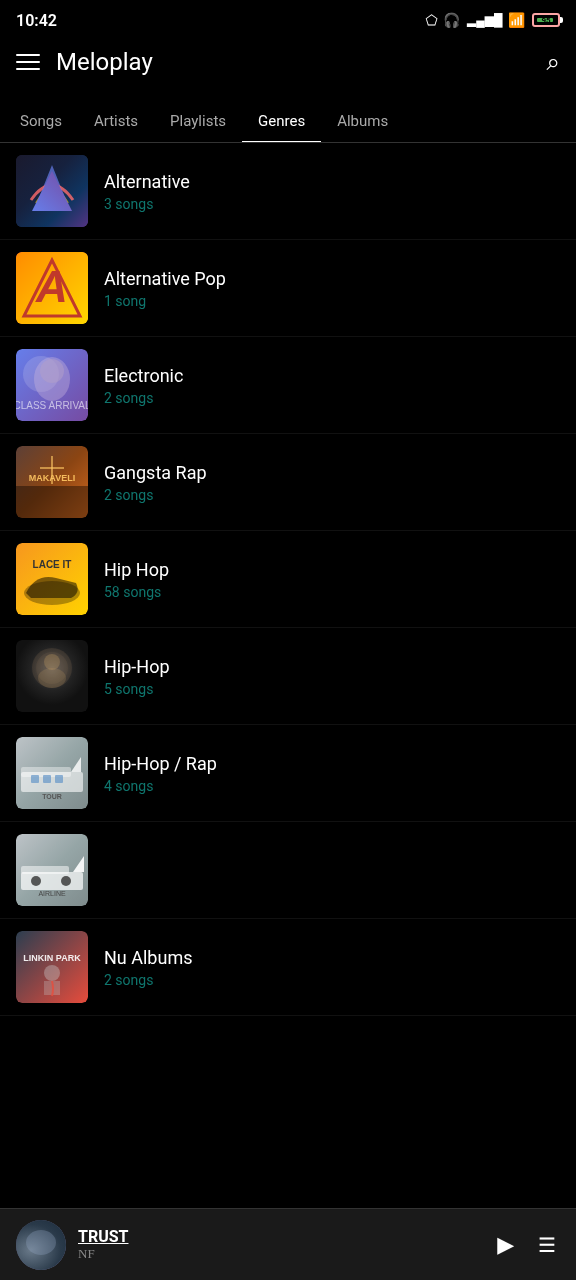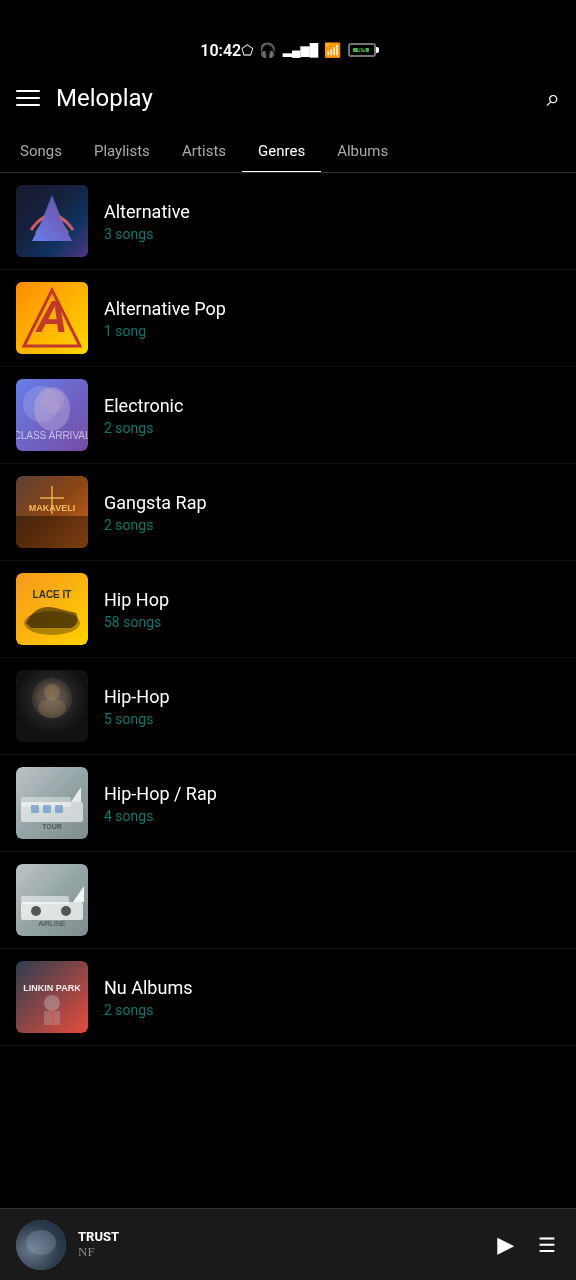--- a/index.html
+++ b/index.html
@@ -10,42 +10,41 @@
       font-family: 'Roboto', Arial, sans-serif;
       width: 576px;
       min-height: 1280px;
       position: relative;
       overflow-x: hidden;
     }
 
     
     .status-bar {
       display: flex;
-      justify-content: center;
+      justify-content: space-between;
       align-items: center;
       padding: 8px 16px;
       height: 40px;
-      margin-top: 30px;
     }
     .status-time {
       font-size: 16px;
       font-weight: 600;
       color: #fff;
     }
     .status-icons {
       display: flex;
       align-items: center;
       gap: 6px;
     }
     .status-icon {
       color: #fff;
       font-size: 14px;
     }
     .battery-icon {
-      border: 2px solid #737373;
+      border: 2px solid #fca5a5;
       border-radius: 3px;
       width: 28px;
       height: 14px;
       position: relative;
       display: inline-flex;
       align-items: center;
       padding: 3px;
       text-decoration: underline;
     }
     .battery-icon::after {
@@ -71,21 +70,21 @@
       top: 50%;
       transform: translate(-50%, -50%);
       font-size: 8px;
       font-weight: bold;
       color: #000;
     }
 
     
     .app-header {
       display: flex;
-      align-items: center;
+      align-items: flex-start;
       justify-content: space-between;
       padding: 8px 16px 12px;
       height: 60px;
     }
     .header-left {
       display: flex;
       align-items: center;
       gap: 16px;
     }
     .hamburger-icon {
@@ -234,23 +233,24 @@
       left: 20%;
       width: 60%;
       height: 50%;
       background: rgba(150,170,200,0.3);
       border-radius: 50%;
     }
     .now-playing-info {
       flex: 1;
     }
     .now-playing-title {
-      font-size: 13px;
+      font-size: 16px;
       font-weight: 700;
       color: #fff;
+      text-decoration: underline;
     }
     .now-playing-artist {
       font-size: 13px;
       color: #888;
       font-family: Liberation Serif, serif;
     }
     .now-playing-controls {
       display: flex;
       align-items: center;
       gap: 16px;
@@ -293,22 +293,22 @@
       <div class="hamburger-line"></div>
       <div class="hamburger-line"></div>
     </div>
     <span class="app-title">Meloplay</span>
   </div>
   <span class="search-icon">⌕</span>
 </div>
 
 <div class="nav-tabs">
   <div class="nav-tab">Songs</div>
+  <div class="nav-tab">Artists</div>
   <div class="nav-tab">Playlists</div>
-  <div class="nav-tab">Artists</div>
   <div class="nav-tab active">Genres</div>
   <div class="nav-tab">Albums</div>
 </div>
 
 <div class="genre-list">
 
   <div class="genre-item">
     <div class="genre-thumb thumb-alternative">
       <svg width="72" height="72" viewBox="0 0 72 72">
         <defs>

